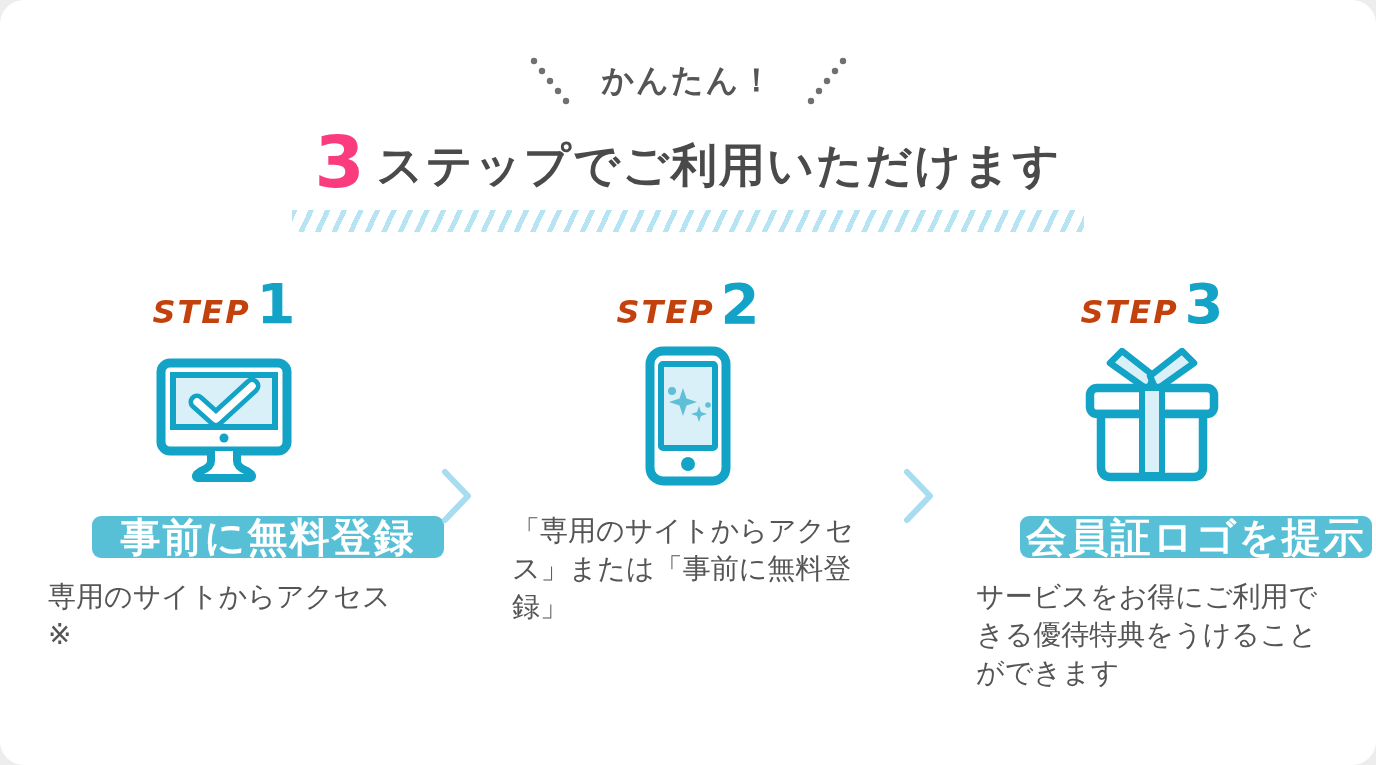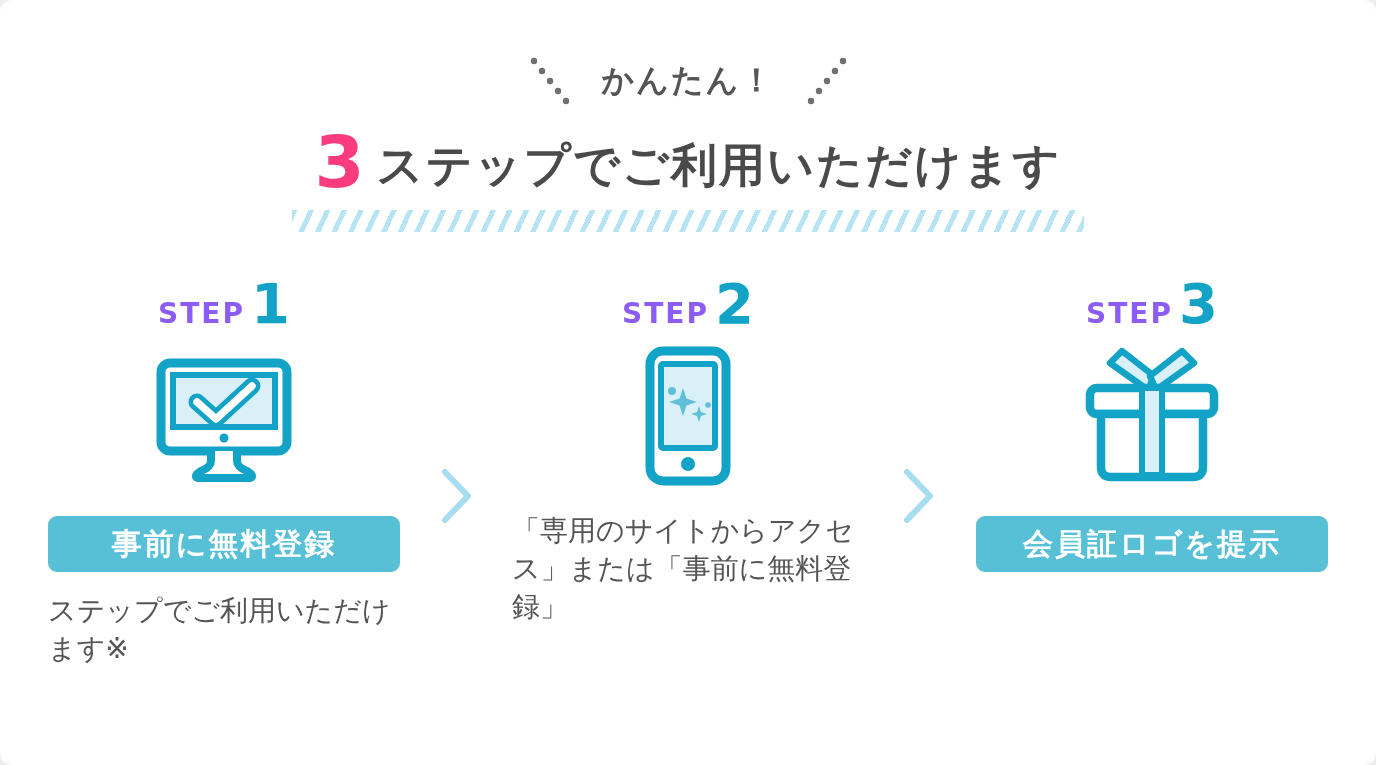--- a/index.html
+++ b/index.html
@@ -2,21 +2,21 @@
 <html><head>
 <meta charset="utf-8">
 <style>
   html,body{margin:0;padding:0;background:#ededed;}
   .canvas{
     position:relative;width:1376px;height:765px;margin:0 auto;
     font-family:"DejaVu Sans","Liberation Sans",sans-serif;
     overflow:hidden;
   }
   .card{
-    position:absolute;inset:0;background:#ffffff;border-radius:12px;
+    position:absolute;inset:0;background:#ffffff;border-radius:24px;
   }
   
   .eyebrow-row{
     position:absolute;top:50px;left:0;right:0;
     display:flex;align-items:center;justify-content:center;gap:30px;
     height:62px;
   }
   .eyebrow{
     font-size:32px;font-weight:bold;color:#555555;letter-spacing:2px;
   }
@@ -41,34 +41,34 @@
   .steps{
     position:absolute;top:276px;left:48px;right:48px;
     display:flex;justify-content:space-between;
   }
   .col{width:352px;display:flex;flex-direction:column;}
   .step-head{
     display:flex;align-items:baseline;justify-content:center;gap:6px;
     height:58px;
   }
   .step-word{
-    font-size:28px;font-weight:bold;color:#8b5cf6;letter-spacing:2px;
+    font-size:32px;font-weight:bold;color:#c2410c;letter-spacing:2px;font-style:italic;
   }
   .step-num{
     font-size:56px;font-weight:bold;color:#12a3c6;line-height:1;
   }
   .icon-box{
     height:158px;display:flex;align-items:flex-end;justify-content:center;
     padding-bottom:6px;box-sizing:border-box;
   }
   .pill{
-    margin-top:24px;height:56px;border:none;border-radius:9px;
-    background:#57c0d6;color:#ffffff;font-weight:bold;font-size:30px;
+    margin-top:24px;height:42px;border:none;border-radius:9px;
+    background:#57c0d6;color:#ffffff;font-weight:bold;font-size:40px;
     font-family:inherit;letter-spacing:2px;
-    display:flex;align-items:center;justify-content:center;width:100%;
+    display:flex;align-items:center;justify-content:center;width:100%;margin-left:44px;
   }
   .desc{
     margin-top:20px;font-size:28px;line-height:38px;color:#555555;
     text-align:left;letter-spacing:0;
   }
   .chev{
     position:absolute;top:468px;width:32px;height:56px;
   }
   .chev.c1{left:441px;}
   .chev.c2{left:903px;}
@@ -116,21 +116,21 @@
           <svg width="136" height="128" viewBox="0 0 136 128">
             <rect x="5" y="5" width="126" height="88" rx="9" fill="#ffffff" stroke="#12a3c6" stroke-width="9"></rect>
             <rect x="17" y="17" width="102" height="52" fill="#d9f0f8" stroke="#12a3c6" stroke-width="6"></rect>
             <path d="M41 44 L60 61 L96 28" fill="none" stroke="#12a3c6" stroke-width="17" stroke-linecap="round" stroke-linejoin="round"></path>
             <path d="M41 44 L60 61 L96 28" fill="none" stroke="#ffffff" stroke-width="7.5" stroke-linecap="round" stroke-linejoin="round"></path>
             <circle cx="68" cy="80" r="4.5" fill="#12a3c6"></circle>
             <path d="M55 93 L55 103 Q55 109 45 113 L41 116 Q38 120 44 120 L92 120 Q98 120 95 116 L91 113 Q81 109 81 103 L81 93" fill="#ffffff" stroke="#12a3c6" stroke-width="8" stroke-linejoin="round"></path>
           </svg>
         </div>
         <div class="pill">事前に無料登録</div>
-        <div class="desc">ステップでご利用いただけます※</div>
+        <div class="desc">専用のサイトからアクセス※</div>
       </div>
 
       <div class="col">
         <div class="step-head">
           <span class="step-word">STEP</span>
           <span class="step-num">2</span>
         </div>
         <div class="icon-box">
           <svg width="86" height="140" viewBox="0 0 86 140">
             <rect x="5" y="5" width="76" height="130" rx="13" fill="#ffffff" stroke="#12a3c6" stroke-width="9"></rect>
@@ -153,20 +153,21 @@
         <div class="icon-box">
           <svg width="136" height="138" viewBox="0 0 136 138">
             <polygon points="64,42 26,15 38,3 70,28" fill="#d9f0f8" stroke="#12a3c6" stroke-width="6.5" stroke-linejoin="round"></polygon>
             <polygon points="72,42 110,15 98,3 66,28" fill="#d9f0f8" stroke="#12a3c6" stroke-width="6.5" stroke-linejoin="round"></polygon>
             <rect x="6" y="40" width="124" height="26" rx="7" fill="#ffffff" stroke="#12a3c6" stroke-width="8.5"></rect>
             <path d="M17 66 L119 66 L119 119 Q119 129 109 129 L27 129 Q17 129 17 119 Z" fill="#ffffff" stroke="#12a3c6" stroke-width="8.5"></path>
             <rect x="58" y="40" width="20" height="87" fill="#d9f0f8" stroke="#12a3c6" stroke-width="6"></rect>
           </svg>
         </div>
         <div class="pill">会員証ロゴを提示</div>
+        <div class="desc">サービスをお得にご利用できる優待特典をうけることができます</div>
       </div>
     </div>
 
     <svg class="chev c1" viewBox="0 0 32 56">
       <polyline points="4,4 27,28 4,52" fill="none" stroke="#a8dcf0" stroke-width="6" stroke-linecap="round" stroke-linejoin="round"></polyline>
     </svg>
     <svg class="chev c2" viewBox="0 0 32 56">
       <polyline points="4,4 27,28 4,52" fill="none" stroke="#a8dcf0" stroke-width="6" stroke-linecap="round" stroke-linejoin="round"></polyline>
     </svg>
 

